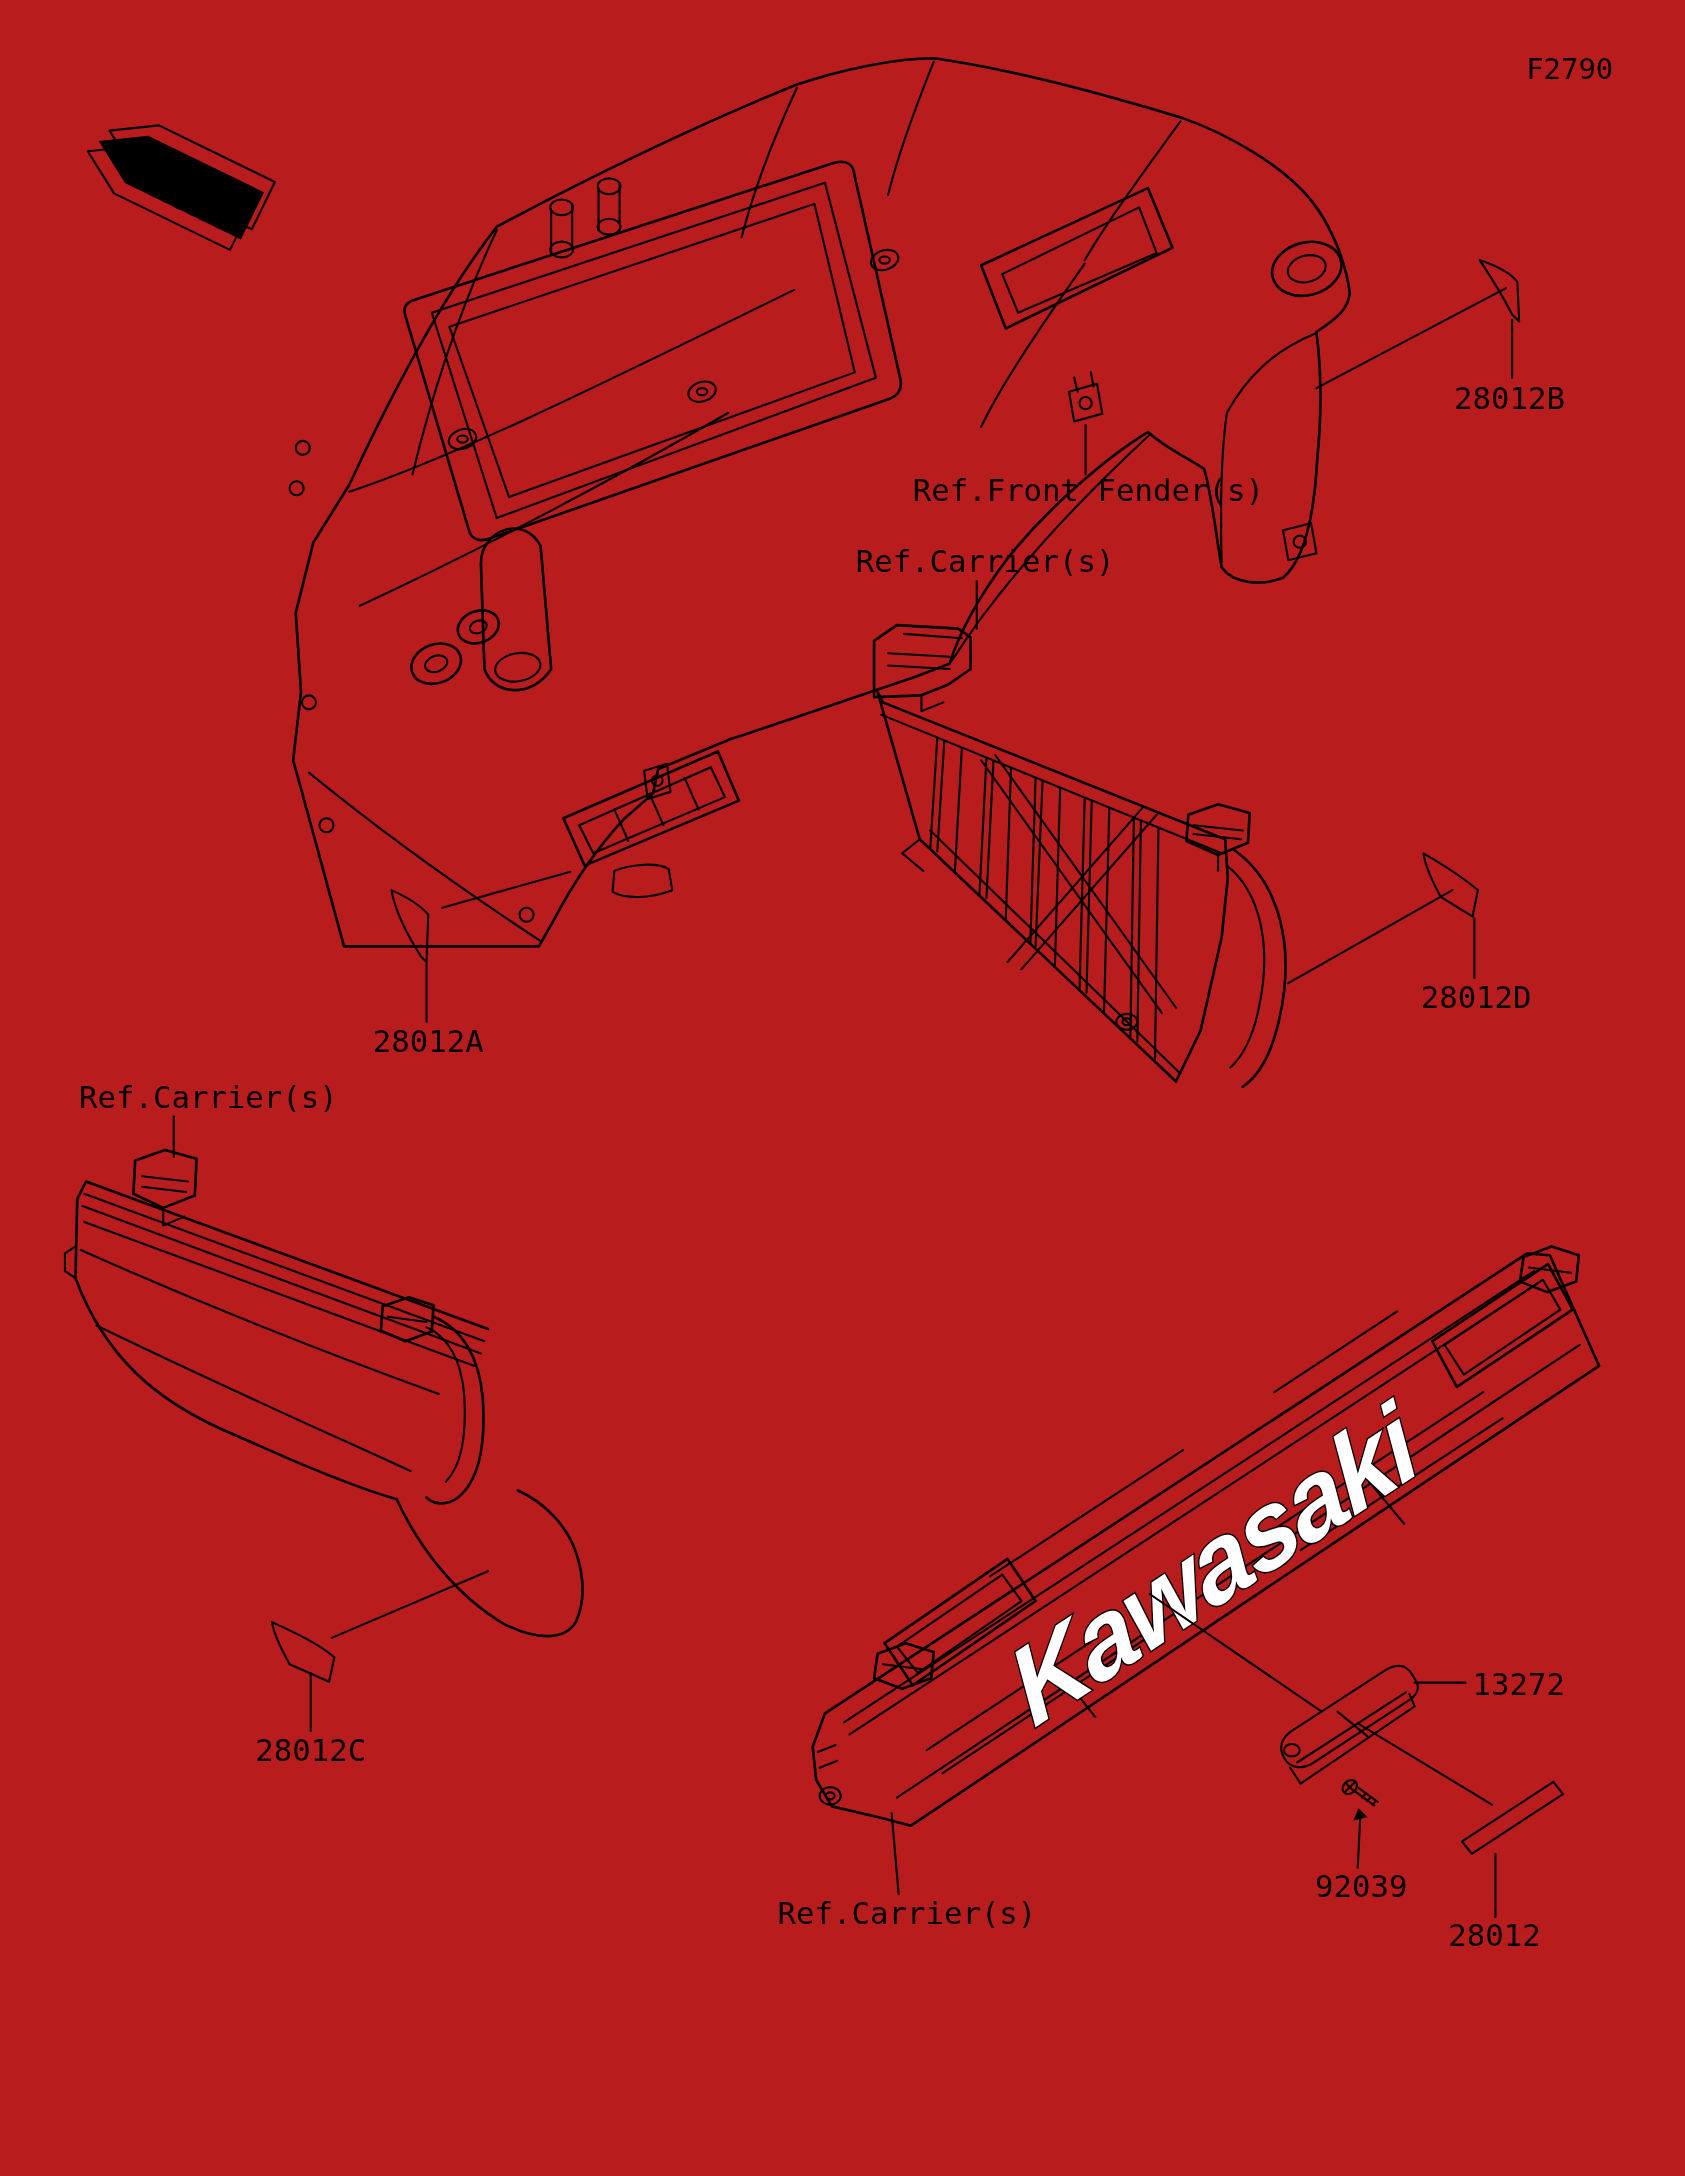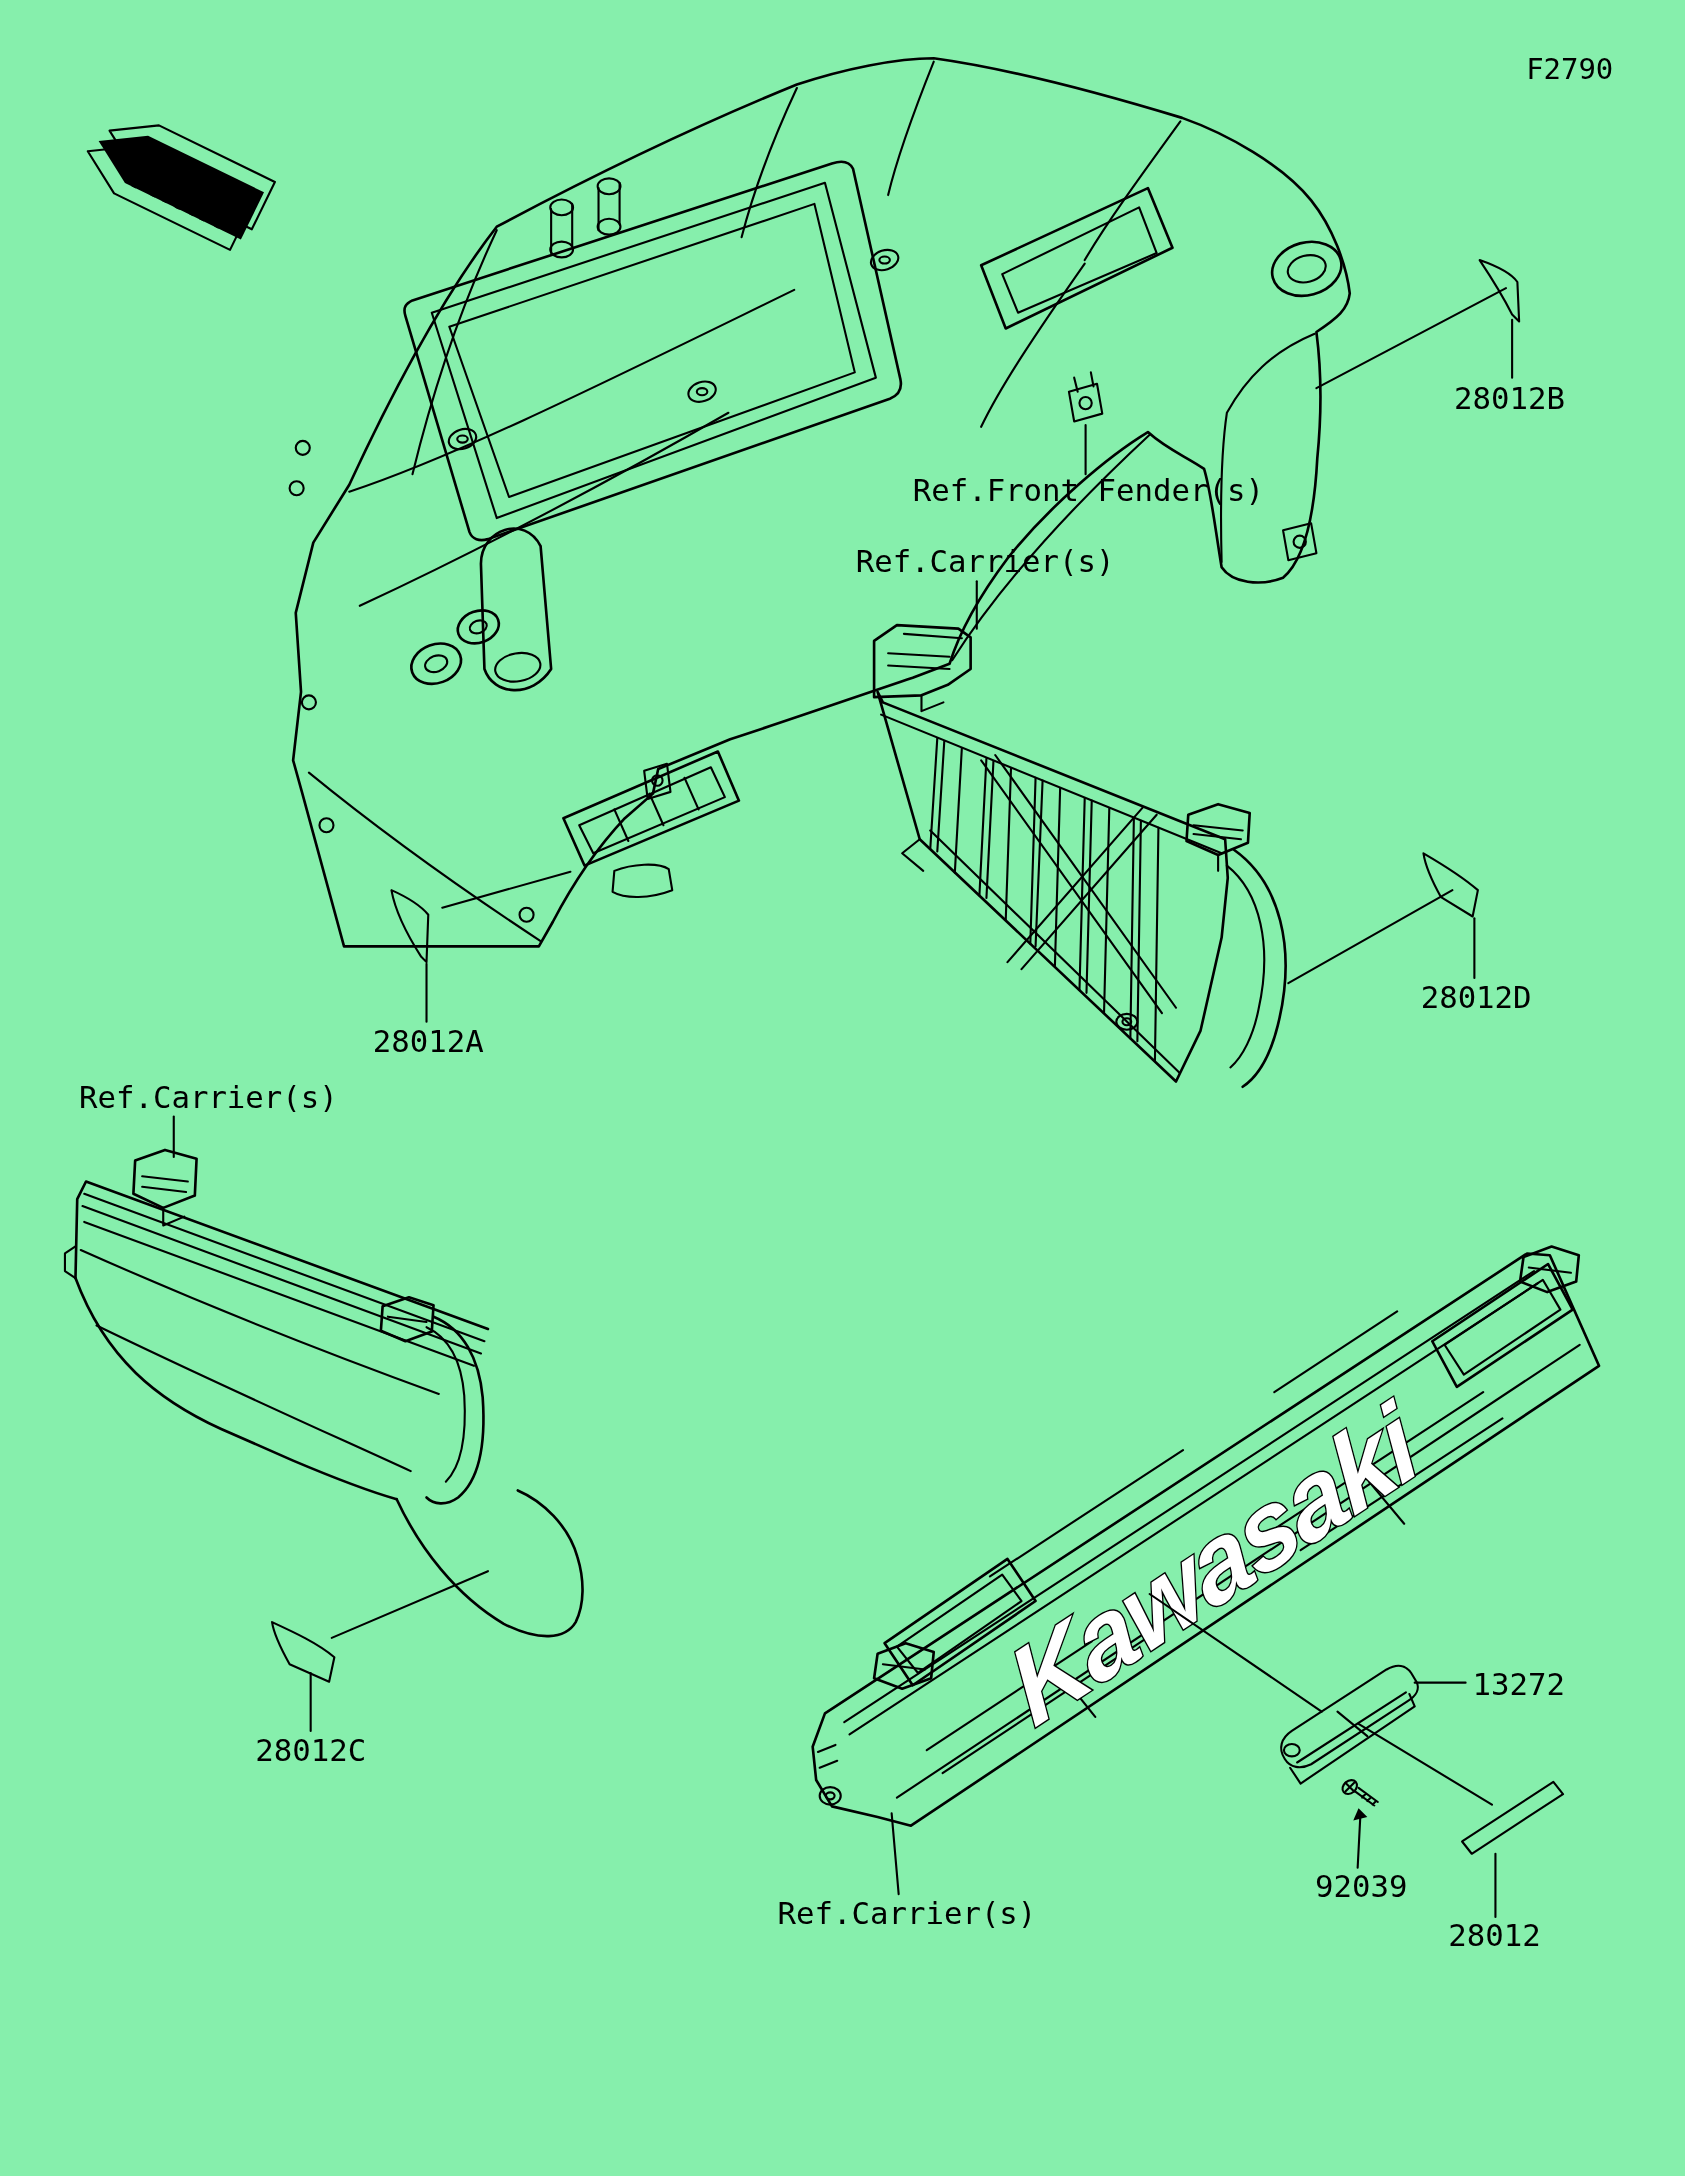--- a/index.html
+++ b/index.html
@@ -1,16 +1,16 @@
 <!DOCTYPE html>
 <html style="font-size:14px"><head>
 <meta charset="utf-8">
 <style>
   html,body{margin:0;padding:0;background:#ffffff;}
-  .canvas{position:relative;width:1685px;height:2177px;background:#86efac;overflow:hidden;}
+  .canvas{position:relative;width:1685px;height:2177px;background:#b91c1c;overflow:hidden;}
   svg{position:absolute;left:0;top:0;}
   .ln{fill:none;stroke:#000;stroke-width:3;stroke-linecap:round;stroke-linejoin:round;}
   .ln2{fill:none;stroke:#000;stroke-width:2.4;stroke-linecap:round;stroke-linejoin:round;}
   .lead{fill:none;stroke:#000;stroke-width:2.4;stroke-linecap:round;}
   .lbl{font-family:"DejaVu Sans Mono",monospace;font-size:35px;fill:#000;}
   .code{font-family:"DejaVu Sans Mono",monospace;font-size:33px;fill:#000;}
   .frontlbl{font-family:"DejaVu Sans Mono",monospace;font-size:38px;font-weight:bold;fill:#000;letter-spacing:2px;}
   .logo{font-family:"Liberation Sans",sans-serif;font-weight:bold;font-style:italic;font-size:122px;letter-spacing:-3px;fill:#ffffff;stroke:#000;stroke-width:3.2;paint-order:stroke;}
 </style>
 </head>

